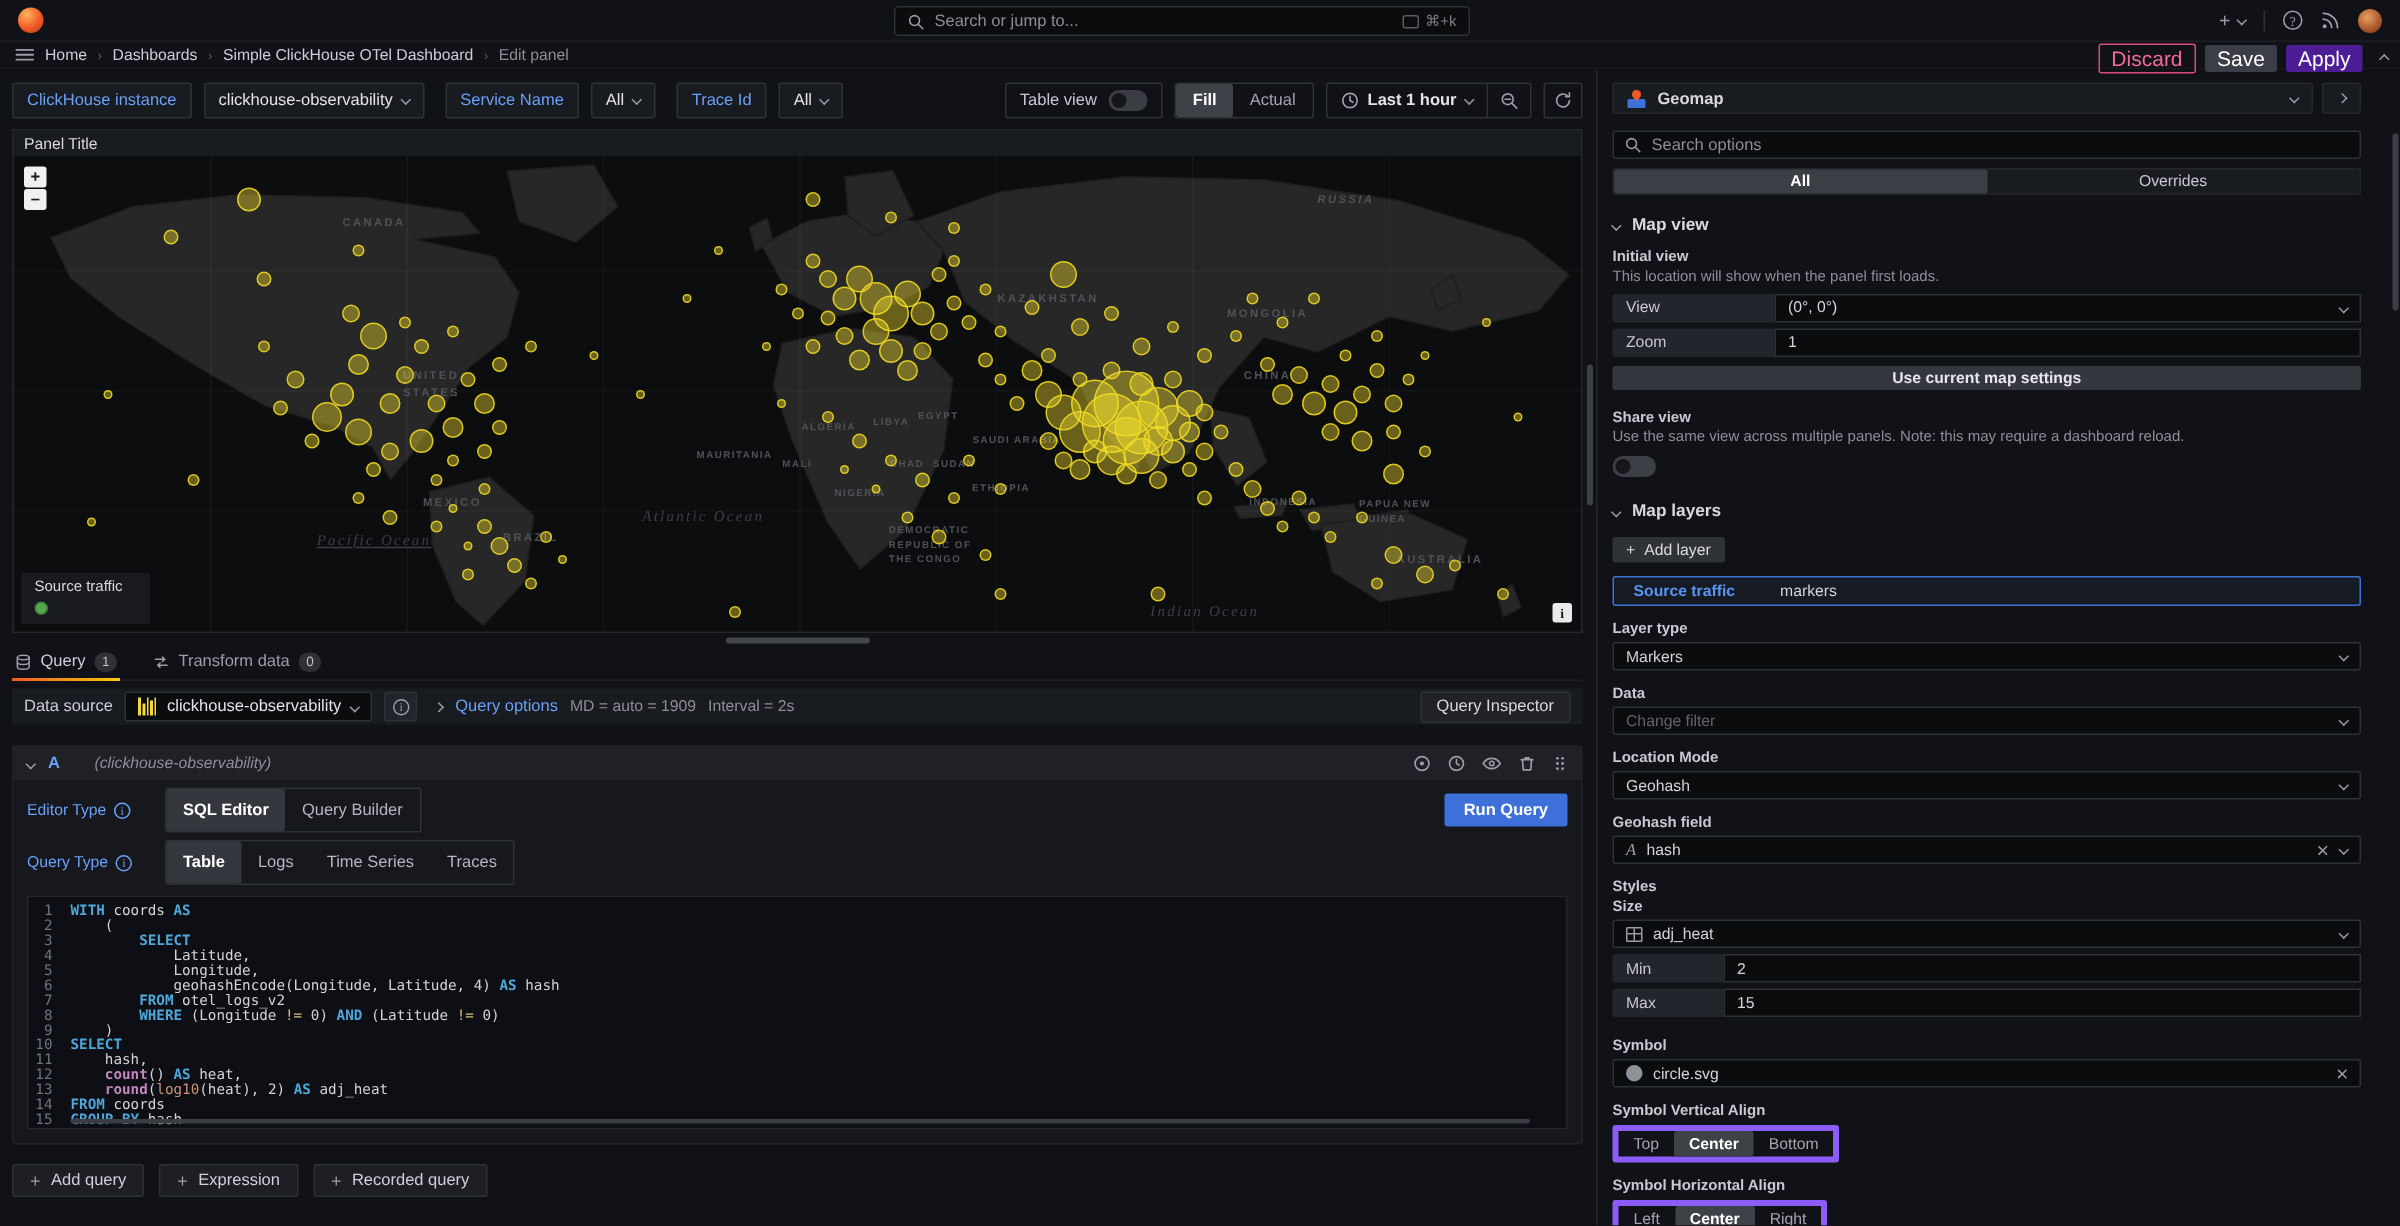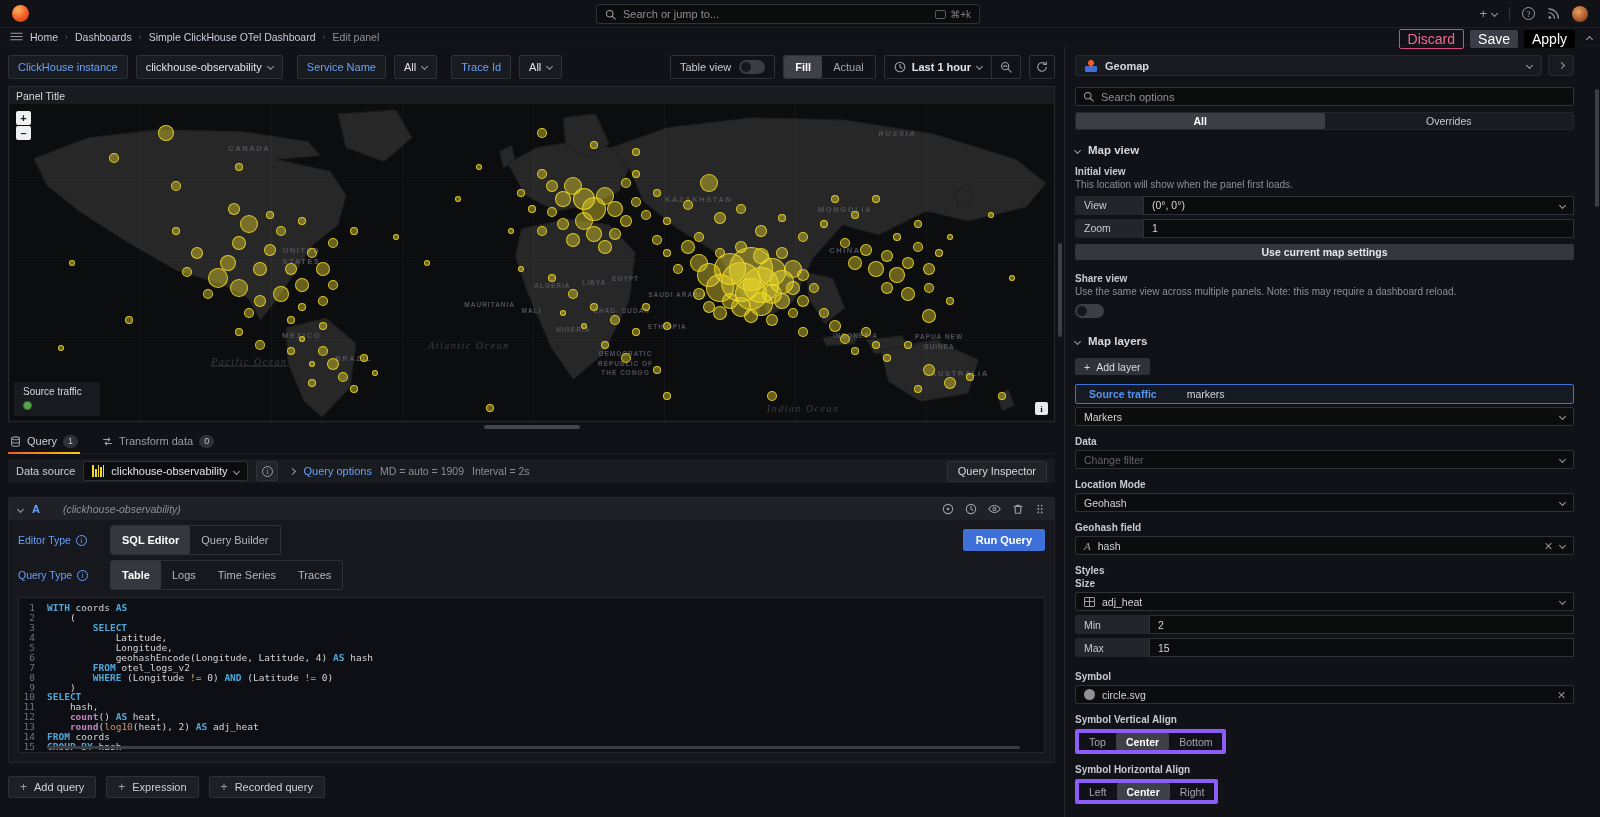--- a/index.html
+++ b/index.html
@@ -20,21 +20,21 @@
 .vdiv{width:1px;height:14px;background:#2c3235}
 .avatar{width:16px;height:16px;border-radius:50%;background:radial-gradient(circle at 40% 35%,#e8a063,#a8562a 60%,#6e351a)}
 .crumbbar{height:18px;display:flex;align-items:center;padding:0 10px;gap:7px;font-size:10.5px;border-bottom:1px solid #17181c;position:relative}
 .crumb{color:#ccccdc}
 .crumb.dim{color:#8e8e97}
 .csep{color:#5a5c63;font-size:9px}
 .crumb-actions{position:absolute;right:8px;top:1px;display:flex;align-items:center;gap:6px}
 .btn{border-radius:2px;font-size:14px;padding:1px 8px;display:flex;align-items:center;font-weight:500}
 .btn-discard{border:1px solid #d64b7f;color:#f36a97;background:transparent}
 .btn-save{background:#3b3e46;color:#fff}
-.btn-apply{background:#000000;color:#fff}
+.btn-apply{background:#4c1d95;color:#fff}
 
 .leftpane{position:absolute;left:0;top:47px;width:1063px;height:770px}
 .toolrow{display:flex;align-items:center;margin:7px 8px 0;gap:8px;height:25px;font-size:11px}
 .chip{display:flex;align-items:center;gap:6px;border:1px solid #2c3235;background:#181b1f;border-radius:2px;height:24px;padding:0 9px}
 .chip .lb{color:#6aa0f8;font-weight:500}
 .chip .wv{color:#e3e3ea;font-weight:500}
 .rgroup{margin-left:auto;display:flex;align-items:center;gap:8px}
 .tvbox{display:flex;align-items:center;gap:8px;border:1px solid #2c3235;border-radius:2px;height:24px;padding:0 9px;color:#c9c9d3}
 .mini-tgl{width:26px;height:14px;border-radius:8px;background:#3a3d44;position:relative}
 .mini-tgl::after{content:"";position:absolute;left:2px;top:2px;width:10px;height:10px;border-radius:50%;background:#16171b}
@@ -47,21 +47,21 @@
 .iconbtn{width:26px;height:24px;border:1px solid #2c3235;border-radius:2px;display:flex;align-items:center;justify-content:center}
 
 .panelcard{margin:7px 8px 0;height:336px;background:#181b1f;border:1px solid #25272c;position:relative}
 .panelhead{height:17px;display:flex;align-items:center;padding:0 7px;font-size:10.5px;color:#d8d9df;font-weight:500}
 .map{position:absolute;left:0;top:17px;right:0;bottom:0;background:#0c0d0f;overflow:hidden}
 .map .grat{position:absolute;inset:0;background-image:repeating-linear-gradient(90deg,rgba(255,255,255,.03) 0 1px,transparent 1px 131px),repeating-linear-gradient(0deg,rgba(255,255,255,.02) 0 1px,transparent 1px 80px)}
 .map svg.land{position:absolute;inset:0;width:100%;height:100%}
 .marker{position:absolute;border-radius:50%;background:rgba(243,223,44,.40);border:1.5px solid rgba(240,219,35,.85)}
 .maplabel{position:absolute;transform:translate(-50%,-50%);font-size:6.5px;letter-spacing:1px;color:#50525a;font-weight:700;white-space:nowrap}
 .maplabel.b{font-size:7.5px;letter-spacing:1.6px}
-.maplabel.wrap{max-width:66px;white-space:normal;text-align:center;line-height:1.5}
+.maplabel.wrap{max-width:66px;white-space:normal;text-align:left;line-height:1.5}
 .maplabel.o{font-family:"Liberation Serif",serif;font-style:italic;font-weight:400;font-size:10px;letter-spacing:1.5px;color:#3c3f44}
 .zoomctl{position:absolute;left:7px;top:7px;width:15px;z-index:5}
 .zbtn{width:15px;height:14px;background:#eef0f2;color:#1b1b1f;font-size:11px;font-weight:700;display:flex;align-items:center;justify-content:center;margin-bottom:1px;border-radius:2px}
 .legend{position:absolute;left:5px;bottom:5px;background:rgba(26,29,34,.88);padding:4px 9px 6px;min-width:86px;z-index:5}
 .legend .t{font-size:10px;color:#d8d9df}
 .legend .dot{width:9px;height:9px;border-radius:50%;background:#56a64b;border:1px solid #3f7d38;margin-top:4px}
 .infobtn{position:absolute;right:6px;bottom:6px;width:13px;height:13px;background:#e8e9ea;color:#111;font-size:9px;font-weight:700;display:flex;align-items:center;justify-content:center;border-radius:2px;font-family:"Liberation Serif",serif;z-index:5}
 .lp-scroll{position:absolute;right:1px;top:196px;width:4px;height:94px;background:#3c3f46;border-radius:2px}
 .resizeh{width:96px;height:4px;border-radius:2px;background:#43464d;margin:3px auto 0}
 
@@ -110,21 +110,21 @@
 .sb-title{flex:1;display:flex;align-items:center;gap:8px;background:#181b1f;border:1px solid #26282e;border-radius:2px;padding:0 9px;font-size:11px;font-weight:600;color:#d8d9df}
 .sb-collapse{width:26px;background:#181b1f;border:1px solid #26282e;border-radius:2px;display:flex;align-items:center;justify-content:center}
 .sb-search{display:flex;align-items:center;gap:7px;height:19px;background:#0b0c0e;border:1px solid #2c3235;border-radius:2px;padding:0 7px;font-size:11px;color:#8e8e97;margin-bottom:6px}
 .sb-tabs{display:flex;border:1px solid #24262c;border-radius:2px;height:18px;margin-bottom:6px;background:#181b1f}
 .sb-tab{flex:1;display:flex;align-items:center;justify-content:center;font-size:10.5px;color:#c9c9d3}
 .sb-tab.on{background:#3b3e45;font-weight:700;color:#fff;border-radius:2px}
 .sech{display:flex;align-items:center;gap:8px;font-size:11.5px;font-weight:600;color:#d8d9df;margin-top:14px}
 .flab{font-size:10px;font-weight:700;color:#c9c9d3;margin-top:10px}
 .fdesc{font-size:10px;color:#8e8e97;line-height:1.35;margin-top:1px}
 .irow{display:flex;height:19px;margin-top:4px}
-.ilab{background:#22252b;border-radius:2px 0 0 2px;display:flex;align-items:center;padding:0 9px;font-size:10.5px;color:#c9c9d3;width:68px;flex:none}
+.ilab{background:#22252b;border-radius:2px 0 0 2px;display:flex;align-items:center;padding:0 9px;font-size:10.5px;color:#c9c9d3;width:108px;flex:none}
 .ilab.sm{width:74px}
 .ival{flex:1;background:#0b0c0e;border:1px solid #2c3235;display:flex;align-items:center;gap:6px;padding:0 8px;font-size:10.5px;color:#d4d4da}
 .btn-wide{height:16px;background:#34373e;border-radius:2px;display:flex;align-items:center;justify-content:center;font-size:10.5px;font-weight:600;color:#e6e6ec;margin-top:6px}
 .tgl{width:29px;height:14px;border-radius:8px;background:#3c3f46;position:relative;margin-top:6px}
 .tgl::after{content:"";position:absolute;left:2px;top:2px;width:10px;height:10px;border-radius:50%;background:#16171b}
 .addlayer{display:inline-flex;align-items:center;gap:6px;height:17px;padding:0 9px;background:#2f3237;border-radius:2px;font-size:10.5px;color:#dcdce2;margin-top:11px}
 .layeritem{display:flex;align-items:center;height:20px;border:1px solid #3d71d9;border-radius:2px;background:#151a23;padding:0 13px;font-size:10.5px;margin-top:9px}
 .layeritem .nm{color:#5794f2;font-weight:700}
 .layeritem .kd{color:#d4d4da;margin-left:30px}
 .select{height:19px;border:1px solid #2c3235;background:#0b0c0e;border-radius:2px;display:flex;align-items:center;gap:7px;padding:0 8px;font-size:10.5px;color:#d4d4da;margin-top:3px}
@@ -690,20 +690,21 @@
         <span>Map layers</span>
       </div>
     <div><span class="addlayer">
           <span>+</span>
           <span>Add layer</span>
         </span></div>
     <div class="layeritem">
       <span class="nm">Source traffic</span>
       <span class="kd">markers</span>
     </div>
+    <div class="flab">Layer type</div>
     <div class="select">
         <span>Markers</span>
         <span class="mla">
           <span class="cv"></span>
         </span>
       </div>
     <div class="flab">Data</div>
     <div class="select">
         <span class="ph">Change filter</span>
         <span class="mla">

